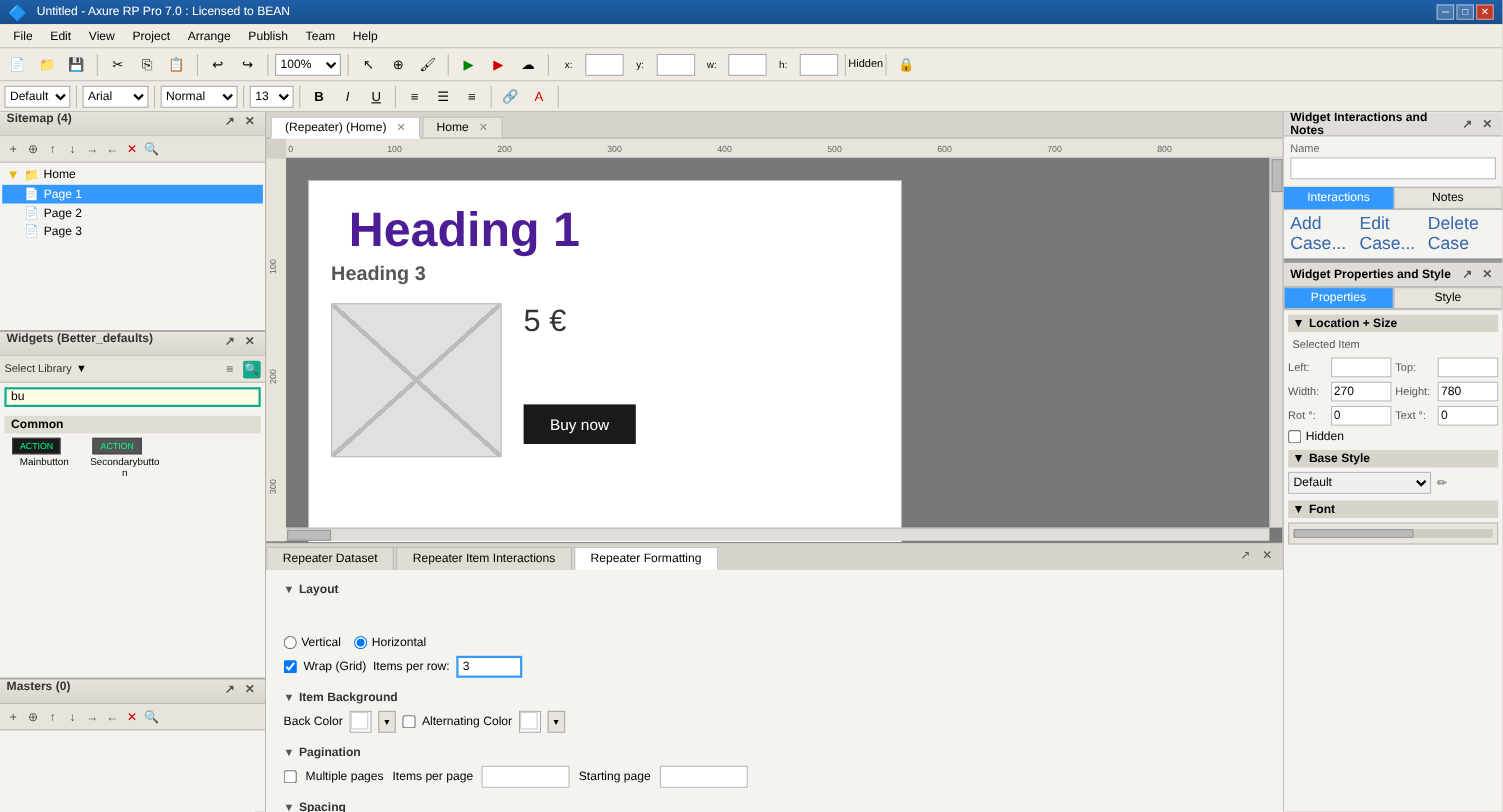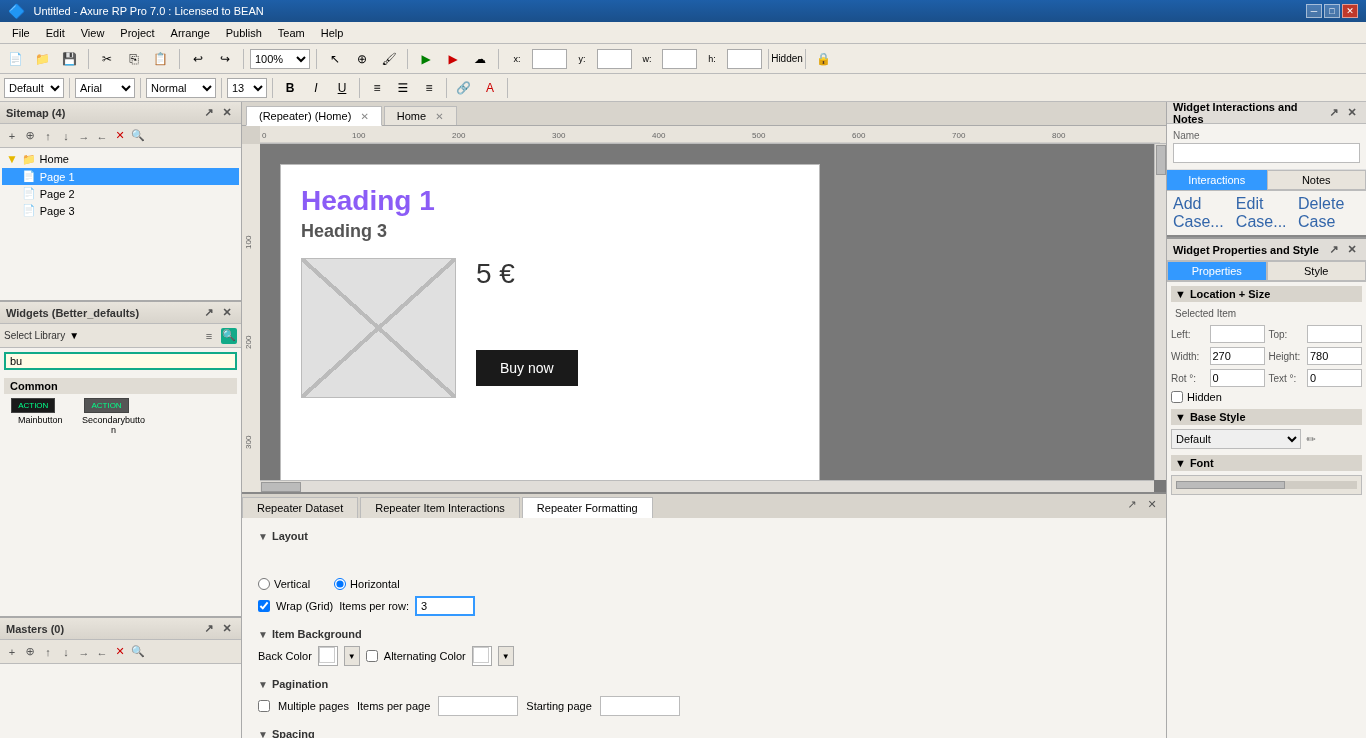--- a/index.html
+++ b/index.html
@@ -26,21 +26,21 @@
     #toolbar2 { background: #f0ece4; height: 28px; display: flex; align-items: center; padding: 2px 4px; border-bottom: 1px solid #bbb; gap: 2px; }
 
     
     #main { display: flex; height: calc(738px - 22px - 22px - 30px - 28px); }
 
     
     #left-panel { width: 242px; display: flex; flex-direction: column; background: #d4d0c8; border-right: 1px solid #aaa; }
 
     
     #sitemap-panel { height: 200px; background: #f5f3ef; border-bottom: 2px solid #aaa; display: flex; flex-direction: column; }
-    .panel-header { background: linear-gradient(to bottom, #e8e4dc, #d8d4cc); height: 22px; display: flex; align-items: center; padding: 0 6px; font-size: 11px; font-weight: bold; color: #333; border-bottom: 1px solid #bbb; }
+    .panel-header { background: linear-gradient(to bottom, #e8e4dc, #d8d4cc); height: 22px; display: flex; align-items: flex-start; padding: 0 6px; font-size: 11px; font-weight: bold; color: #333; border-bottom: 1px solid #bbb; }
     .panel-header-title { flex: 1; }
     .panel-header-icons { display: flex; gap: 2px; }
     .panel-icon-btn { width: 16px; height: 16px; display: flex; align-items: center; justify-content: center; cursor: pointer; color: #555; font-size: 11px; }
 
     .sitemap-toolbar { background: #e8e4dc; height: 24px; display: flex; align-items: center; padding: 0 4px; gap: 2px; border-bottom: 1px solid #bbb; }
 
     .sitemap-content { flex: 1; overflow: auto; padding: 2px; }
     .sitemap-item { display: flex; align-items: center; padding: 2px 4px; cursor: pointer; }
     .sitemap-item.selected { background: #3399ff; color: white; }
     .sitemap-item .indent { width: 16px; }
@@ -95,37 +95,37 @@
 
     .wp-content { flex: 1; overflow: auto; padding: 4px; }
     .wp-section { margin-bottom: 6px; }
     .wp-section-header { background: #d8d4cc; padding: 2px 4px; font-weight: bold; font-size: 11px; display: flex; align-items: center; gap: 4px; margin-bottom: 4px; }
     .wp-row { display: flex; align-items: center; margin-bottom: 4px; font-size: 11px; }
     .wp-label { color: #555; width: 50px; font-size: 10px; }
     .wp-input { height: 18px; border: 1px solid #bbb; background: white; font-size: 11px; padding: 0 2px; }
     .wp-input-sm { width: 55px; }
 
     
-    .canvas-heading1 { font-size: 28px; font-weight: bold; color: #8b5cf6; }
+    .canvas-heading1 { font-size: 44px; font-weight: bold; color: #4c1d95; margin-left: 16px; }
     .canvas-heading3 { font-size: 18px; font-weight: bold; color: #555; }
     .canvas-price { font-size: 28px; color: #333; }
 
     
     .img-placeholder { width: 155px; height: 140px; border: 1px solid #bbb; background: #e0e0e0; position: relative; overflow: hidden; display: flex; align-items: center; justify-content: center; }
     .img-placeholder::before { content: ''; position: absolute; top: 0; left: 0; right: 0; bottom: 0; background: linear-gradient(to bottom right, transparent 49%, #bbb 49%, #bbb 51%, transparent 51%), linear-gradient(to top right, transparent 49%, #bbb 49%, #bbb 51%, transparent 51%); }
 
     
     .buy-btn { background: #1a1a1a; color: white; padding: 10px 24px; font-size: 14px; border: none; cursor: pointer; }
 
     
     .layout-section { margin-bottom: 12px; }
     .section-title { display: flex; align-items: center; gap: 4px; font-size: 11px; font-weight: bold; color: #333; margin-bottom: 6px; }
     .section-arrow { font-size: 10px; color: #555; }
 
-    .radio-group { display: flex; gap: 24px; align-items: flex-start; margin-bottom: 6px; margin-top: 36px; }
+    .radio-group { display: flex; gap: 12px; align-items: flex-start; margin-bottom: 6px; margin-top: 36px; }
     .radio-label { display: flex; align-items: center; gap: 4px; font-size: 11px; cursor: pointer; }
     .items-per-row-row { display: flex; align-items: center; gap: 6px; font-size: 11px; margin-bottom: 8px; }
     .items-per-row-input { width: 60px; height: 20px; border: 2px solid #3399ff; background: white; font-size: 11px; padding: 0 4px; }
 
     .back-color-row { display: flex; align-items: center; gap: 6px; font-size: 11px; margin-bottom: 4px; }
     .color-btn { width: 20px; height: 20px; border: 1px solid #aaa; background: white; cursor: pointer; }
     .color-dropdown { width: 16px; height: 20px; border: 1px solid #aaa; background: #e8e4dc; cursor: pointer; display: flex; align-items: center; justify-content: center; font-size: 8px; }
 
     .pagination-row { display: flex; align-items: center; gap: 8px; font-size: 11px; }
     .pagination-input { width: 80px; height: 20px; border: 1px solid #bbb; background: white; font-size: 11px; }

